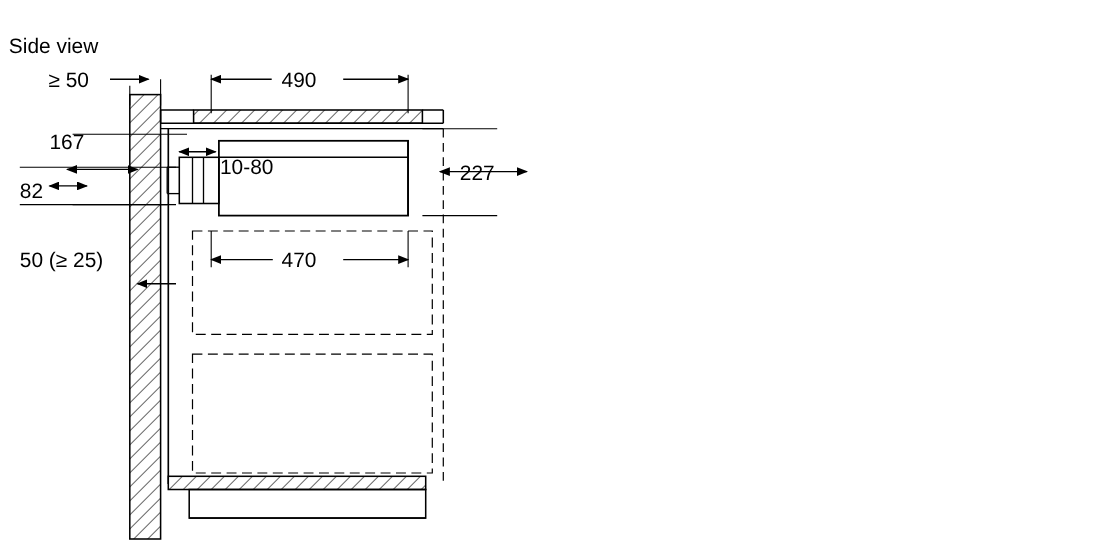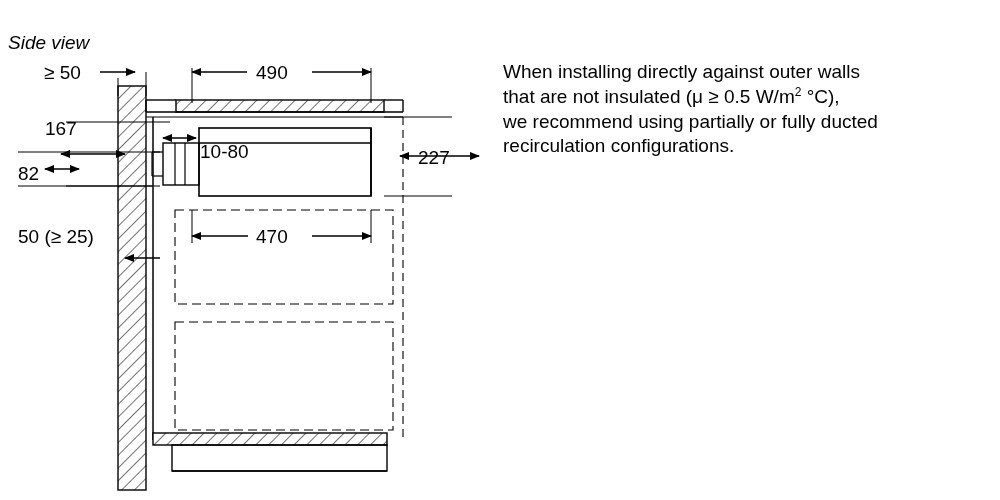--- a/index.html
+++ b/index.html
@@ -30,21 +30,20 @@
   }
   #hdr-units {
     left: 8px;
     top: 6px;
     font-size: 19px;
   }
   #hdr-view {
     left: 8px;
     top: 31px;
     font-size: 19px;
-    font-style: italic;
   }
   #note {
     left: 503px;
     top: 60px;
     font-size: 19px;
     line-height: 1.30;
     width: 480px;
   }
   .sup {
     font-size: 12px;
@@ -63,21 +62,20 @@
     fill: #000;
   }
 </style>
 </head>
 <body>
 
 <div id="stage">
 
   <div class="txt" id="hdr-view">Side view</div>
 
-  <div class="txt" id="note"><span>When installing directly against outer walls</span><br><span>that are not insulated (μ ≥ 0.5 W/m</span><span class="sup">2</span><span> °C),</span><br><span>we recommend using partially or fully ducted</span><br><span>recirculation configurations.</span></div>
 
   <svg id="dwg" viewBox="0 0 1000 500">
     <defs>
       <marker id="arrR" markerWidth="10" markerHeight="8" refX="9" refY="4" orient="auto" markerUnits="userSpaceOnUse">
         <path d="M0,0 L10,4 L0,8 z" fill="#000"></path>
       </marker>
       <marker id="arrL" markerWidth="10" markerHeight="8" refX="1" refY="4" orient="auto" markerUnits="userSpaceOnUse">
         <path d="M10,0 L0,4 L10,8 z" fill="#000"></path>
       </marker>
       <pattern id="hatch" width="9" height="9" patternUnits="userSpaceOnUse" patternTransform="rotate(45)">

